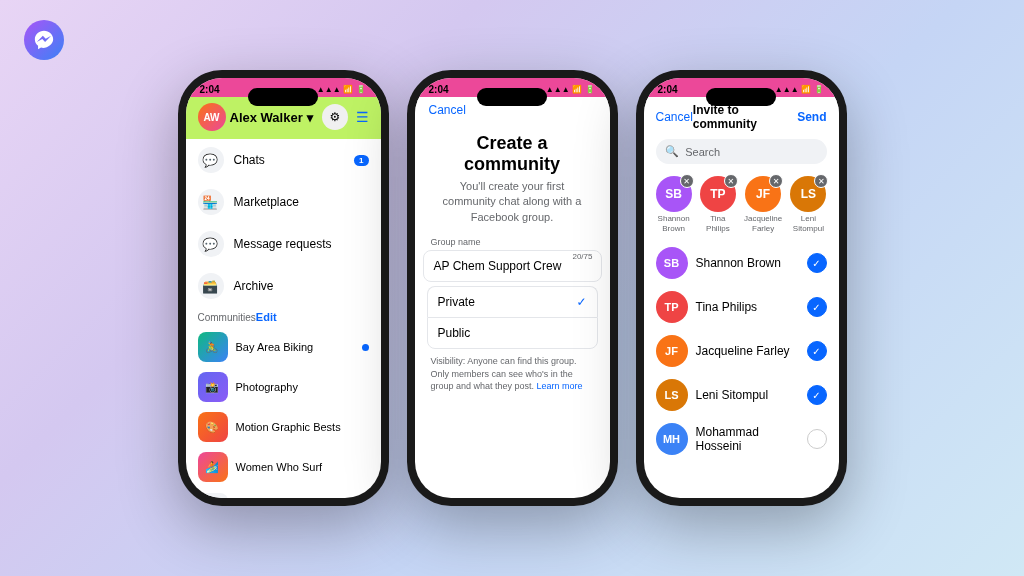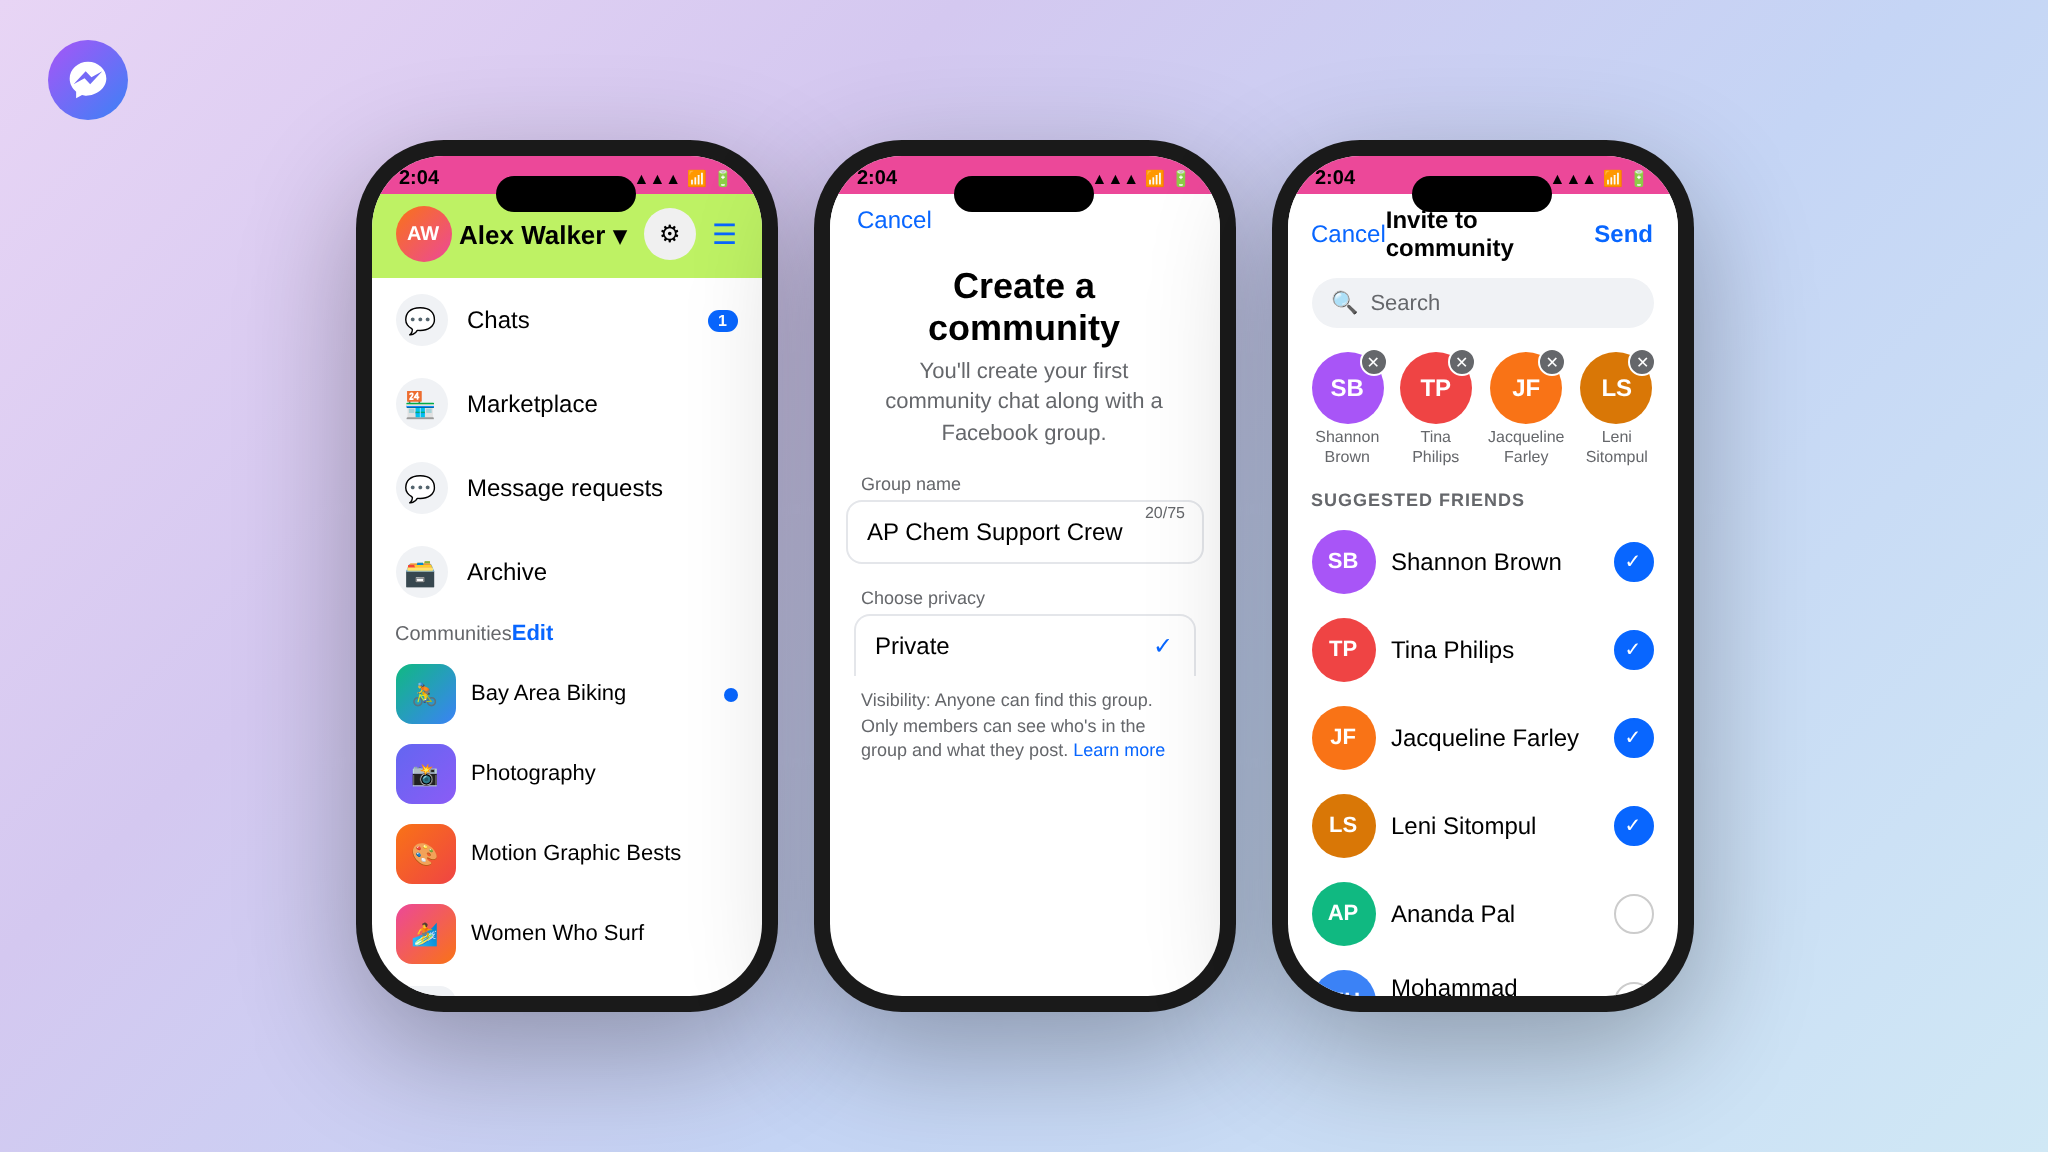--- a/index.html
+++ b/index.html
@@ -505,24 +505,26 @@
 
       <div class="create-title">Create a community</div>
       <div class="create-subtitle">You'll create your first community chat along with a Facebook group.</div>
 
       <div class="form-label">Group name</div>
       <div class="form-input" style="position:relative;">
         <span>AP Chem Support Crew</span>
         <span class="char-count">20/75</span>
       </div>
 
-      <div class="privacy-label">Choose privacy</div>
       <div class="privacy-option first">
         <span>Private</span>
         <span class="check-icon">✓</span>
+      </div>
+      <div class="privacy-option last">
+        <span>Public</span>
       </div>
 
       <div class="visibility-text">
         <span>Visibility: Anyone can find this group. Only members can see who's in the group and what they post.</span>
         <span class="learn-more">Learn more</span>
       </div>
 
     </div>
   </div>
 
@@ -573,21 +575,20 @@
         </div>
         <div class="selected-person">
           <div class="selected-avatar-wrap">
             <div class="selected-avatar" style="background: #d97706;">LS</div>
             <div class="remove-badge">✕</div>
           </div>
           <div class="selected-name">Leni Sitompul</div>
         </div>
       </div>
 
-      <div class="section-label">SUGGESTED FRIENDS</div>
 
       <div class="friend-item">
         <div class="friend-avatar" style="background: #a855f7;">SB</div>
         <span class="friend-name">Shannon Brown</span>
         <div class="check-circle selected"></div>
       </div>
       <div class="friend-item">
         <div class="friend-avatar" style="background: #ef4444;">TP</div>
         <span class="friend-name">Tina Philips</span>
         <div class="check-circle selected"></div>
@@ -596,25 +597,20 @@
         <div class="friend-avatar" style="background: #f97316;">JF</div>
         <span class="friend-name">Jacqueline Farley</span>
         <div class="check-circle selected"></div>
       </div>
       <div class="friend-item">
         <div class="friend-avatar" style="background: #d97706;">LS</div>
         <span class="friend-name">Leni Sitompul</span>
         <div class="check-circle selected"></div>
       </div>
       <div class="friend-item">
-        <div class="friend-avatar" style="background: #10b981;">AP</div>
-        <span class="friend-name">Ananda Pal</span>
-        <div class="check-circle"></div>
-      </div>
-      <div class="friend-item">
         <div class="friend-avatar" style="background: #3b82f6;">MH</div>
         <span class="friend-name">Mohammad Hosseini</span>
         <div class="check-circle"></div>
       </div>
 
     </div>
   </div>
 
 </div>
 

